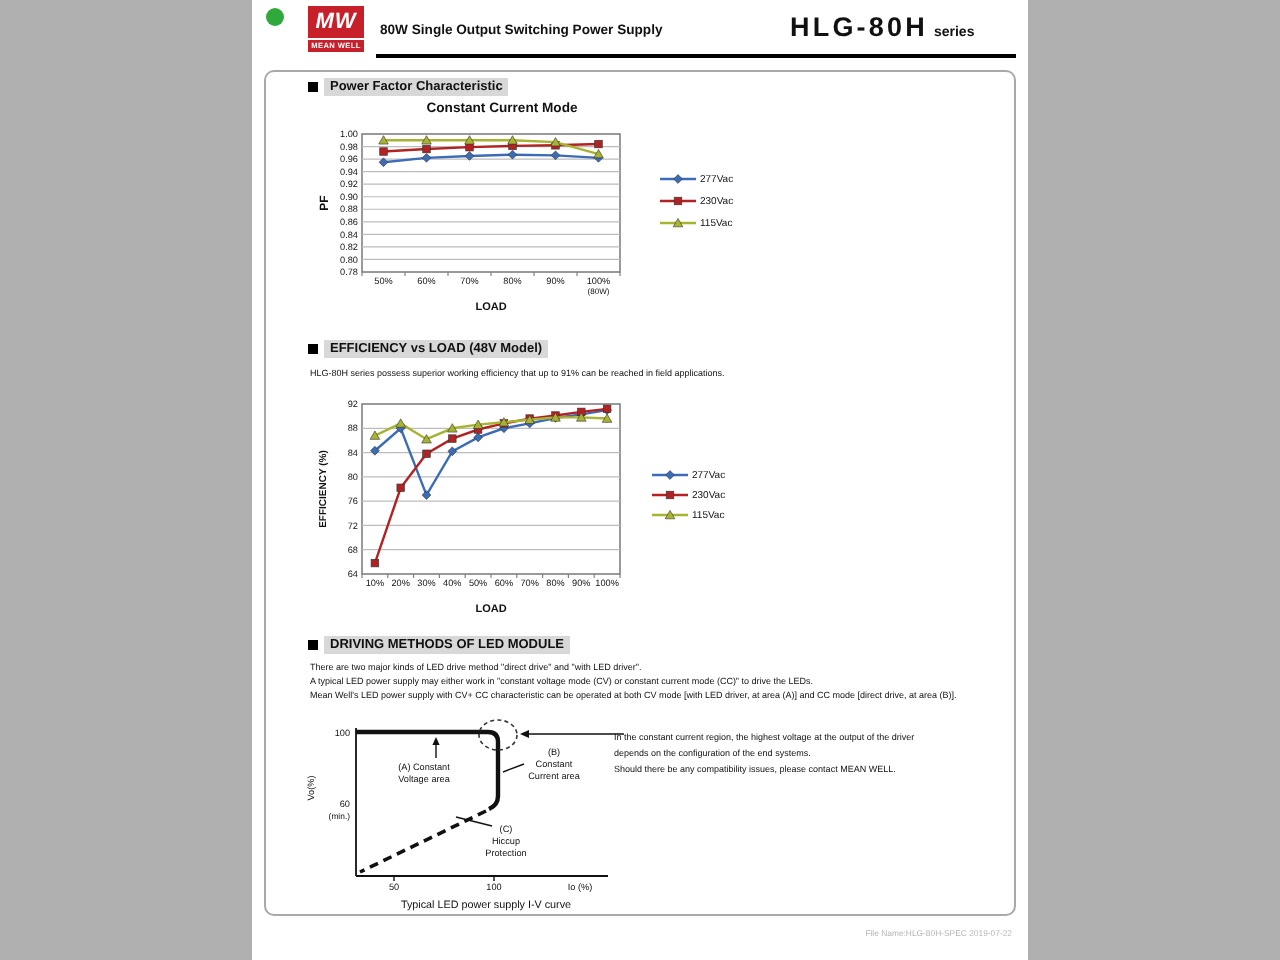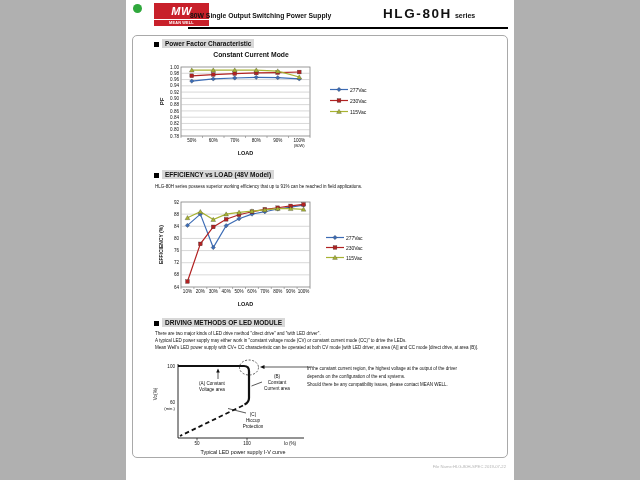--- a/index.html
+++ b/index.html
@@ -1,28 +1,28 @@
 <!DOCTYPE html>
 <html><head>
 <meta charset="utf-8">
 <style>
   html,body{margin:0;padding:0;}
   body{width:640px;height:480px;background:#b0b0b0;position:relative;overflow:hidden;
        font-family:"Liberation Sans",sans-serif;color:#111;}
   .page{position:absolute;left:126px;top:0;width:388px;height:480px;background:#fff;}
   
   .green-dot{position:absolute;left:7px;top:4px;width:9px;height:9px;border-radius:50%;background:#2fa83c;}
-  .logo{position:absolute;left:28px;top:3px;width:55px;}
+  .logo{position:absolute;left:28px;top:3px;width:28px;}
   .logo-top{height:16px;background:#c8202a;color:#fff;display:flex;align-items:center;justify-content:center;
             font-style:italic;font-weight:bold;font-size:11px;letter-spacing:.5px;}
   .logo-bot{margin-top:1px;height:6px;background:#c8202a;color:#fff;display:flex;align-items:center;justify-content:center;
             font-weight:bold;font-size:3.8px;letter-spacing:.2px;}
   .subtitle{position:absolute;left:64px;top:12px;font-size:6.8px;font-weight:bold;}
   .model-wrap{position:absolute;left:257px;top:6px;display:flex;align-items:baseline;}
-  .model{font-size:13.5px;font-weight:bold;letter-spacing:1.6px;}
+  .model{font-size:13.5px;font-weight:bold;letter-spacing:1.6px;margin-left:12px;}
   .series{font-size:7px;font-weight:bold;margin-left:3px;}
   .hrule{position:absolute;left:62px;top:27px;width:320px;height:2.2px;background:#000;}
   
   .content-box{position:absolute;left:6px;top:35px;width:374px;height:421px;border:1px solid #a9a9a9;border-radius:5px;}
   
   .sec{position:absolute;font-size:6.5px;font-weight:bold;white-space:nowrap;}
   .sec .sq{display:inline-block;width:5px;height:5px;background:#000;margin-right:3px;vertical-align:-0.5px;}
   .sec .hl{background:#d8d8d8;padding:1px 3px;}
   .chart-title{position:absolute;font-size:6.8px;font-weight:bold;text-align:center;}
   .bodytext{position:absolute;font-size:4.5px;line-height:7.2px;white-space:nowrap;}

